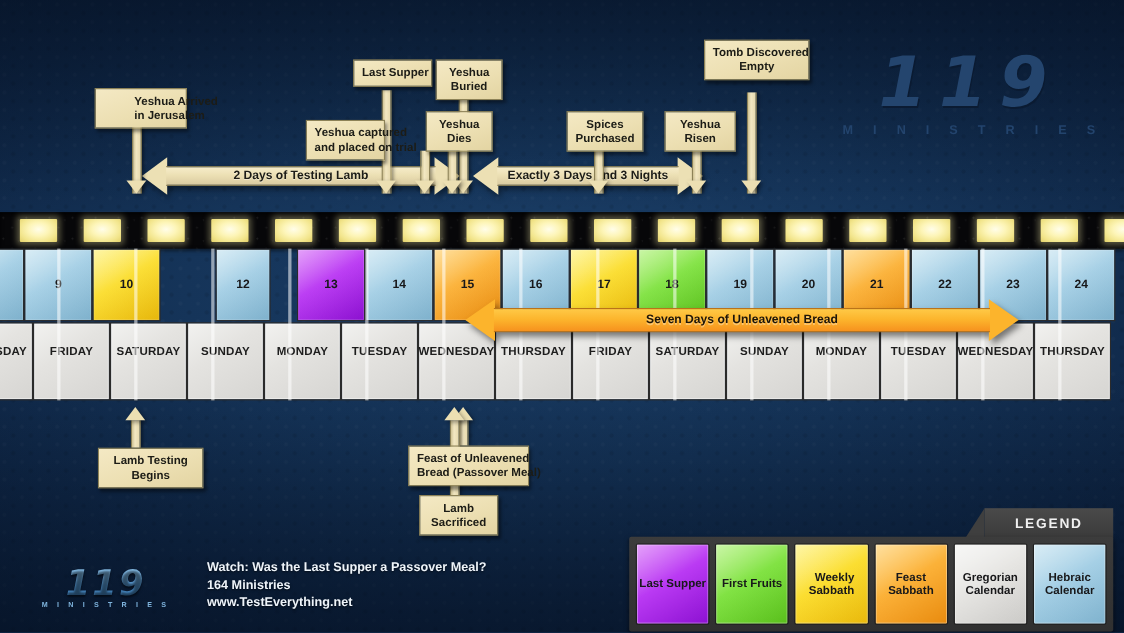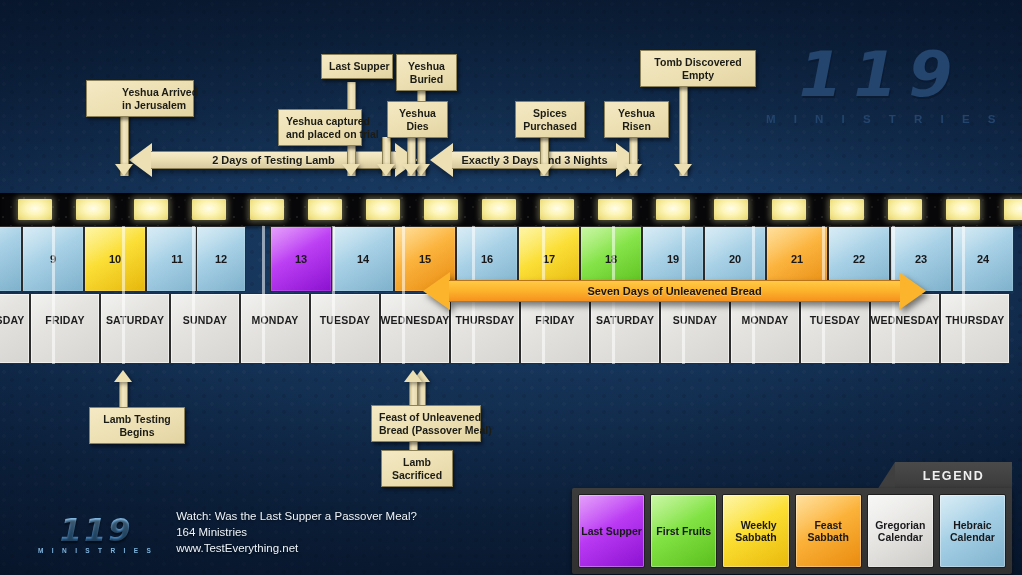--- a/index.html
+++ b/index.html
@@ -219,22 +219,22 @@
   #footer-logo .fl-num {
     font-size:32px; font-weight:bold; font-style:italic; letter-spacing:2px;
     color:#5d9fd4; font-family:"DejaVu Sans", sans-serif;
     text-shadow:0 2px 2px rgba(0,0,0,.5);
     background:linear-gradient(180deg,#9fd0f2 0%, #4e8fc8 55%, #2e6aa0 100%);
     -webkit-background-clip:text; background-clip:text; color:transparent;
   }
   #footer-logo .fl-sub {
     font-size:6.5px; letter-spacing:3.3px; color:#7fb4dd; font-weight:bold; margin-top:-2px;
   }
-  #footer-text { color:#eef4fa; font-size:11.5px; font-weight:normal; line-height:16px;
-    text-shadow:0 1px 2px rgba(0,0,0,.6); }
+  #footer-text { color:#eef4fa; font-size:11.5px; font-weight:bold; line-height:16px;
+    text-shadow:0 1px 2px rgba(0,0,0,.6);margin-left:12px; }
 </style>
 </head>
 <body>
 
 <div id="bg">
   <div id="bg-texture"></div>
   <div id="bg-top-shade"></div>
   <div id="bg-bot-shade"></div>
 </div>
 
@@ -265,23 +265,20 @@
   </div>
 
 <div id="hebraic-row">
     <div class="hcell" style="left: -40px; width: 62px; background: linear-gradient(150deg, rgb(191, 224, 239) 0%, rgb(157, 203, 227) 45%, rgb(134, 188, 217) 100%);"></div>
     <div class="hcell" style="left: 22px; width: 62px; background: linear-gradient(150deg, rgb(191, 224, 239) 0%, rgb(157, 203, 227) 45%, rgb(134, 188, 217) 100%);">
       <span>9</span>
     </div>
     <div class="hcell" style="left: 84px; width: 62px; background: linear-gradient(150deg, rgb(253, 239, 106) 0%, rgb(251, 219, 32) 45%, rgb(245, 194, 12) 100%);">
       <span>10</span>
     </div>
-    <div class="hcell" style="left: 146px; width: 62px; background: linear-gradient(150deg, rgb(191, 224, 239) 0%, rgb(157, 203, 227) 45%, rgb(134, 188, 217) 100%);">
-      <span>11</span>
-    </div>
     <div class="hcell" style="left: 196px; width: 50px; background: linear-gradient(150deg, rgb(191, 224, 239) 0%, rgb(157, 203, 227) 45%, rgb(134, 188, 217) 100%);">
       <span>12</span>
     </div>
     <div class="hcell" style="left: 270px; width: 62px; background: linear-gradient(150deg, rgb(210, 97, 247) 0%, rgb(180, 41, 242) 45%, rgb(148, 18, 221) 100%);">
       <span>13</span>
     </div>
     <div class="hcell" style="left: 332px; width: 62px; background: linear-gradient(150deg, rgb(191, 224, 239) 0%, rgb(157, 203, 227) 45%, rgb(134, 188, 217) 100%);">
       <span>14</span>
     </div>
     <div class="hcell" style="left: 394px; width: 62px; background: linear-gradient(150deg, rgb(255, 203, 94) 0%, rgb(251, 171, 40) 45%, rgb(245, 146, 15) 100%);">
@@ -365,42 +362,42 @@
   </div>
 
 <div id="seven" style="left: 423px; top: 272px; width: 503px;">
   <div class="tip-l"></div>
   <div class="tip-r"></div>
   <div class="bar"></div>
   <div class="lbl">Seven Days of Unleavened Bread</div>
 </div>
 
 <div id="callouts">
-    <div class="callout" style="left: 86px; top: 80px; width: 108px; padding-left: 35px;"><span>Yeshua Arrived<br>in Jerusalem</span></div>
+    <div class="callout" style="left: 86px; top: 80px; width: 84px; padding-left: 35px;"><span>Yeshua Arrived<br>in Jerusalem</span></div>
     <div class="stem" style="left: 120px; top: 112px; height: 64px;"></div>
     <div class="head-down" style="left: 115px; top: 164px;"></div>
     <div class="callout" style="left: 321px; top: 54px; width: 72px;"><span>Last Supper</span></div>
     <div class="stem" style="left: 347px; top: 82px; height: 94px;"></div>
     <div class="head-down" style="left: 342px; top: 164px;"></div>
     <div class="callout" style="left: 396px; top: 54px; width: 61px;"><span>Yeshua<br>Buried</span></div>
     <div class="stem" style="left: 417px; top: 82px; height: 94px;"></div>
     <div class="head-down" style="left: 412px; top: 164px;"></div>
-    <div class="callout" style="left: 278px; top: 109px; width: 84px;"><span>Yeshua captured<br>and placed on trial</span></div>
+    <div class="callout" style="left: 278px; top: 109px; width: 72px;"><span>Yeshua captured<br>and placed on trial</span></div>
     <div class="stem" style="left: 382px; top: 137px; height: 39px;"></div>
     <div class="head-down" style="left: 377px; top: 164px;"></div>
     <div class="callout" style="left: 387px; top: 101px; width: 61px;"><span>Yeshua<br>Dies</span></div>
     <div class="stem" style="left: 407px; top: 137px; height: 39px;"></div>
     <div class="head-down" style="left: 402px; top: 164px;"></div>
     <div class="callout" style="left: 515px; top: 101px; width: 70px;"><span>Spices<br>Purchased</span></div>
     <div class="stem" style="left: 540px; top: 137px; height: 39px;"></div>
     <div class="head-down" style="left: 535px; top: 164px;"></div>
     <div class="callout" style="left: 604px; top: 101px; width: 65px;"><span>Yeshua<br>Risen</span></div>
     <div class="stem" style="left: 629px; top: 137px; height: 39px;"></div>
     <div class="head-down" style="left: 624px; top: 164px;"></div>
-    <div class="callout" style="left: 640px; top: 50px; width: 116px;"><span>Tomb Discovered<br>Empty</span></div>
+    <div class="callout" style="left: 640px; top: 36px; width: 96px;"><span>Tomb Discovered<br>Empty</span></div>
     <div class="stem" style="left: 679px; top: 84px; height: 92px;"></div>
     <div class="head-down" style="left: 674px; top: 164px;"></div>
     <div class="callout" style="left: 89px; top: 407px; width: 96px;"><span>Lamb Testing<br>Begins</span></div>
     <div class="stem" style="left: 119px; top: 382px; height: 25px;"></div>
     <div class="head-up" style="left: 114px; top: 370px;"></div>
     <div class="callout" style="left: 371px; top: 405px; width: 110px;"><span>Feast of Unleavened<br>Bread (Passover Meal)</span></div>
     <div class="stem" style="left: 417px; top: 382px; height: 23px;"></div>
     <div class="head-up" style="left: 412px; top: 370px;"></div>
     <div class="callout" style="left: 381px; top: 450px; width: 72px;"><span>Lamb<br>Sacrificed</span></div>
     <div class="stem" style="left: 409px; top: 382px; height: 68px;"></div>

